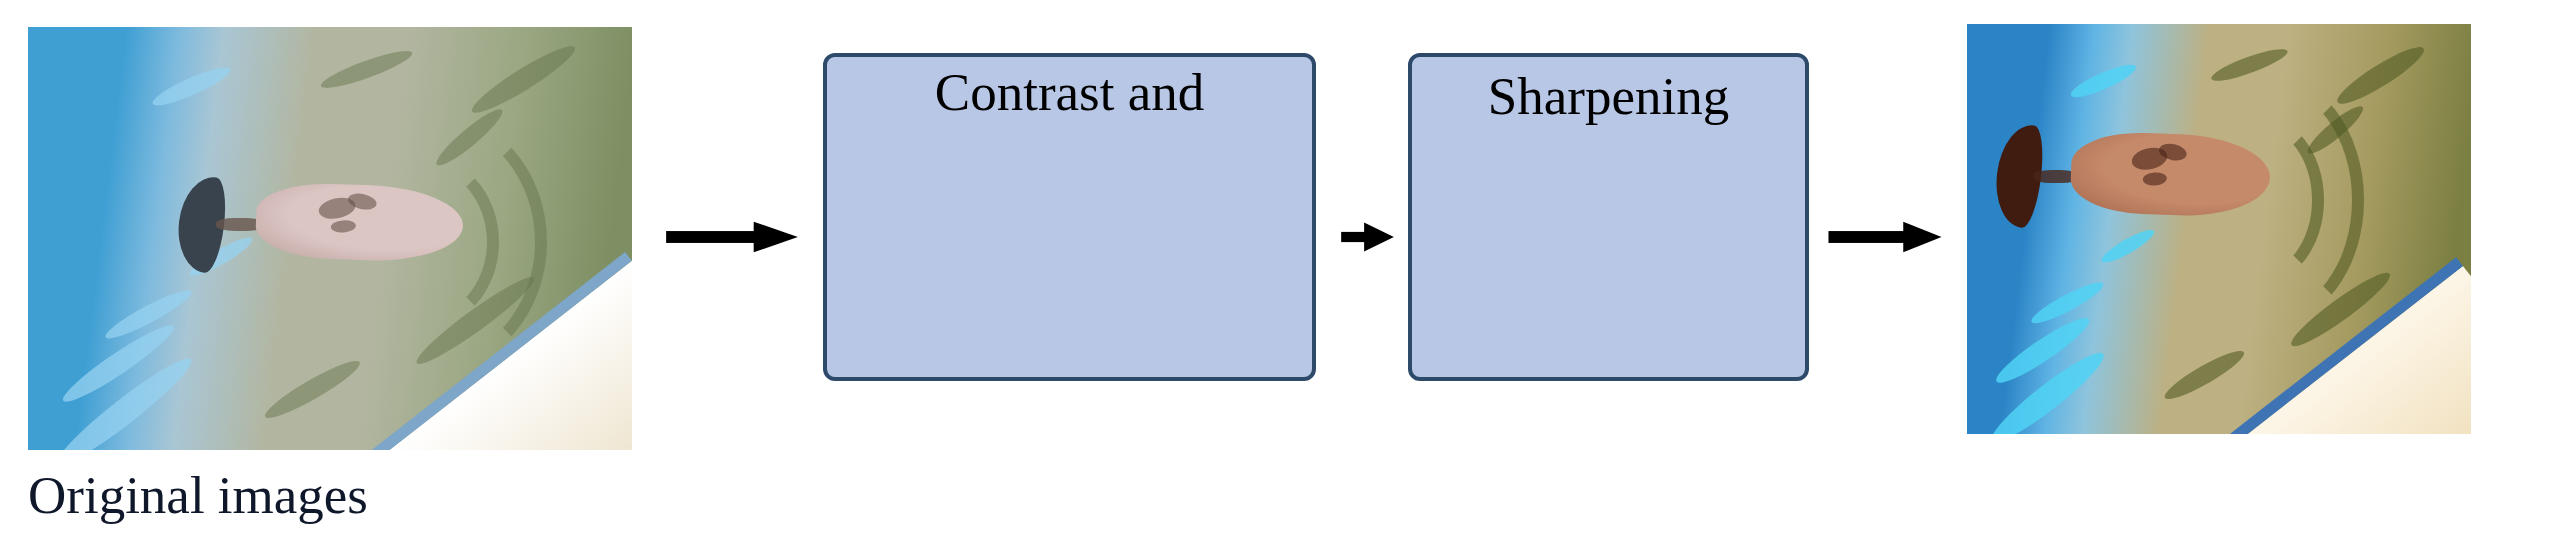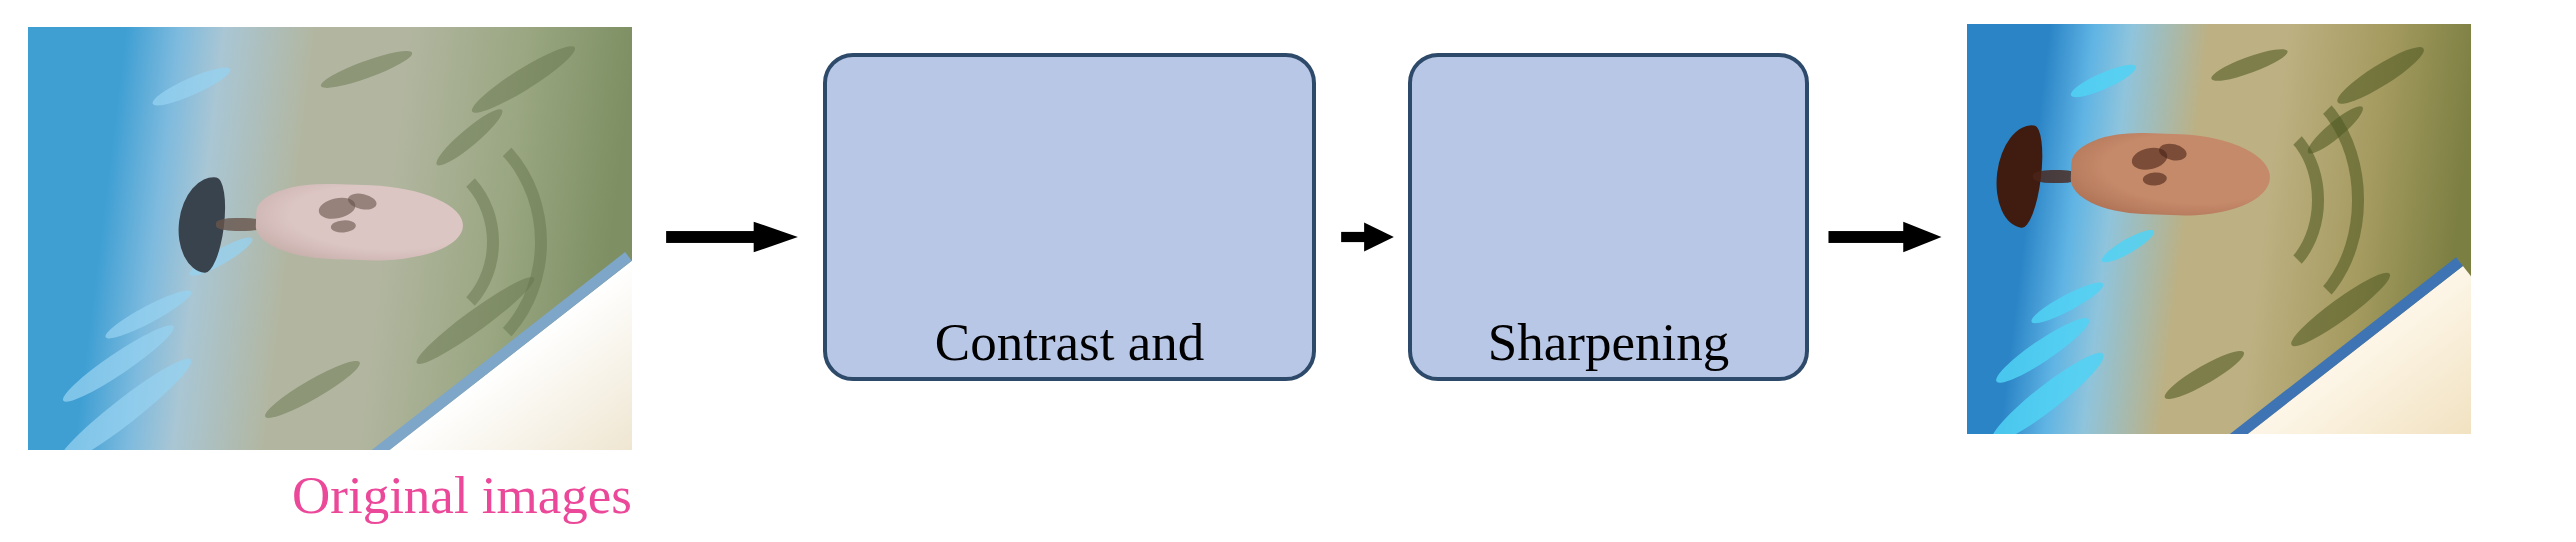--- a/index.html
+++ b/index.html
@@ -75,35 +75,35 @@
   .mo3{left:36%;top:48%;width:12%;height:16%;transform:rotate(-6deg);}
 
   .deck{right:-16%;bottom:-24%;width:58%;height:48%;
         transform:rotate(-38deg);
         background:linear-gradient(to bottom, var(--deck1), var(--deck2));
         border-top:11px solid var(--deckedge);}
 
   
   .caption{
     position:absolute;top:466px;
-    font-size:53px;line-height:1.1;color:#ec4899;
-    text-align:right;white-space:nowrap;
+    font-size:53px;line-height:1.1;color:#0f172a;
+    text-align:left;white-space:nowrap;
   }
   .caption.left{left:28px;width:604px;}
   .caption.right{left:1967px;width:589px;}
 
   
   .pbox{
     position:absolute;top:53px;height:328px;
     box-sizing:border-box;
     background:#b9c7e6;
     border:4.3px solid #2e4a6b;
-    border-radius:30px;
+    border-radius:12px;
     display:flex;flex-direction:column;
-    align-items:center;justify-content:flex-end;
+    align-items:center;justify-content:flex-start;
     color:#000;
   }
   .pbox .line{display:block;font-size:53px;line-height:70px;text-align:center;}
   .pbox.b1{left:823px;width:493px;}
   .pbox.b2{left:1408px;width:401px;padding-top:4px;}
 
   
   .arrow{position:absolute;top:220px;}
   .arrow.a1{left:666px;}
   .arrow.a2{left:1341px;}

